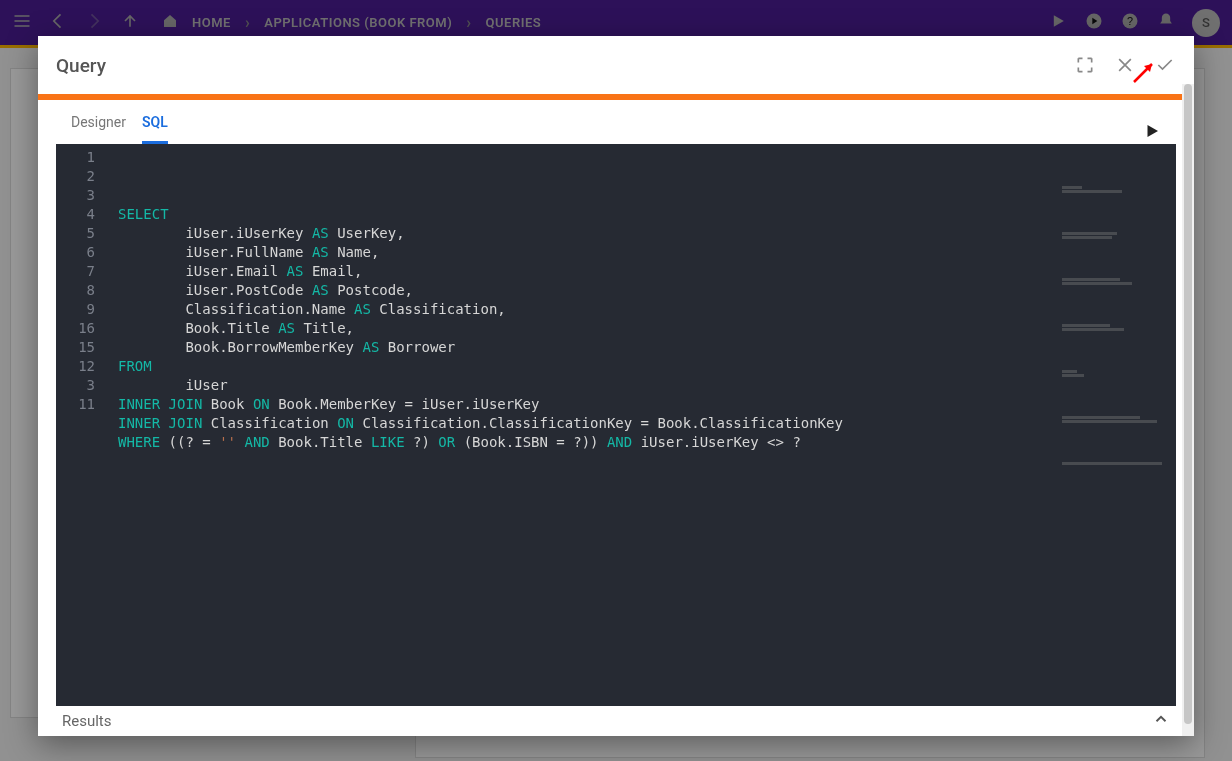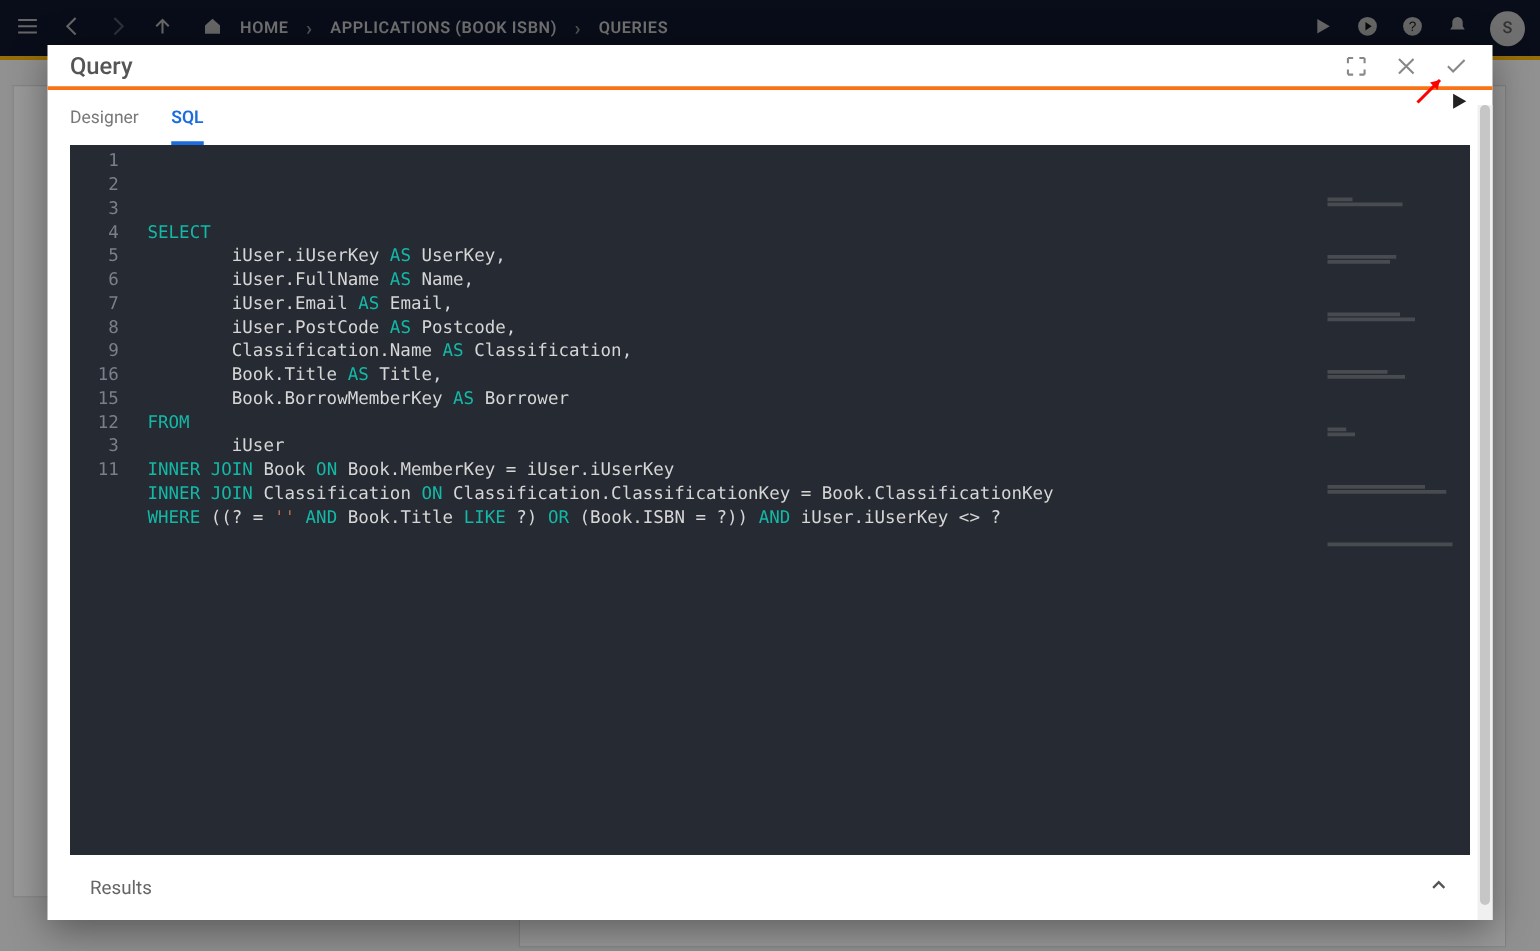--- a/index.html
+++ b/index.html
@@ -2,21 +2,21 @@
 <html><head>
 <meta charset="utf-8">
 <style>
   * { box-sizing: border-box; margin: 0; padding: 0; }
   html, body { width: 1232px; height: 761px; overflow: hidden; font-family: -apple-system, BlinkMacSystemFont, "Segoe UI", Roboto, Arial, sans-serif; }
   body { background: #333; position: relative; }
 
   
   .topbar {
     height: 45px;
-    background: #0f172a;
+    background: #4c1d95;
     display: flex;
     align-items: center;
     padding: 0 12px;
     color: #ccc;
     gap: 10px;
   }
   .topbar .nav-left, .topbar .nav-right {
     display: flex; align-items: center; gap: 16px;
   }
   .topbar .nav-right { margin-left: auto; }
@@ -49,41 +49,41 @@
     left: 38px;
     top: 36px;
     width: 1156px;
     height: 700px;
     background: #fff;
     box-shadow: 0 8px 30px rgba(0,0,0,0.4);
     display: flex;
     flex-direction: column;
   }
   .modal-header {
-    height: 36px;
+    height: 64px;
     display: flex;
     align-items: center;
     padding: 0 18px;
-    border-bottom: 3px solid #f97316;
+    border-bottom: 6px solid #f97316;
   }
   .modal-title {
     font-size: 19px;
     font-weight: 500;
     color: #555;
   }
   .modal-header .spacer { flex: 1; }
   .hdr-icon { width: 22px; height: 22px; margin-left: 18px; cursor: pointer; display:flex; align-items:center; justify-content:center;}
   .hdr-icon svg { width: 20px; height: 20px; stroke: #888; fill: none; stroke-width: 2; }
 
   .modal-tabs {
     height: 44px;
     display: flex;
-    align-items: flex-start;
-    padding: 0 18px;
-    gap: 26px;
+    align-items: flex-end;
+    padding: 0 33px;
+    gap: 16px;
   }
   .tab { font-size: 14px; color: #777; cursor: pointer; height: 100%; display:flex; align-items:center; position:relative;}
   .tab.active { color: #1b6dde; font-weight: 600; }
   .tab.active::after { content:''; position:absolute; bottom:0; left:0; right:0; height:3px; background:#1b6dde;}
   .modal-tabs .spacer { flex: 1; }
   .run-btn svg { width:18px; height:18px; fill:#222; }
 
   .editor-wrap {
     flex: 1;
     margin: 0 18px;
@@ -116,22 +116,22 @@
   .kw { color: #14b8a6; }
   .str { color: #b76f4c; }
   .c-default { color: #d6d6d6; }
   .minimap {
     position:absolute; top:4px; right:4px; width:110px; height:90px;
     opacity:0.35; pointer-events:none;
   }
   .minimap .ml { height:3px; margin-bottom:1px; background:#888; }
 
   .modal-results {
-    height: 52px;
-    padding: 0 34px;
+    height: 30px;
+    padding: 0 24px;
     display: flex;
     align-items: center;
     font-size: 15px;
     color: #666;
   }
   .modal-results .spacer { flex:1; }
   .results-chev svg { width:18px; height:18px; stroke:#555; fill:none; stroke-width:2.5;}
 
   
   .modal-scroll { position:absolute; right:0; top:48px; bottom:0; width:12px; background:#f0f0f0;}
@@ -163,21 +163,21 @@
         </svg></span>
     <span><svg class="icon-svg" viewBox="0 0 24 24">
           <path d="M12 19V6m-6 6l6-6 6 6" stroke="#aaa" stroke-width="2" fill="none"></path>
         </svg></span>
     <div class="breadcrumb">
       <span><svg class="icon-svg" viewBox="0 0 24 24" style="width:16px;height:16px">
             <path d="M3 11l9-8 9 8v10H3z" fill="#aaa"></path>
           </svg></span>
       <span>HOME</span>
       <span class="chev">›</span>
-      <span>APPLICATIONS (BOOK ISBN)</span>
+      <span>APPLICATIONS (BOOK FROM)</span>
       <span class="chev">›</span>
       <span>QUERIES</span>
     </div>
   </div>
   <div class="nav-right">
     <span><svg class="icon-svg" viewBox="0 0 24 24">
           <path d="M7 5v14l12-7z" fill="#aaa"></path>
         </svg></span>
     <span><svg class="icon-svg" viewBox="0 0 24 24">
           <circle cx="12" cy="12" r="9" fill="#aaa"></circle>

